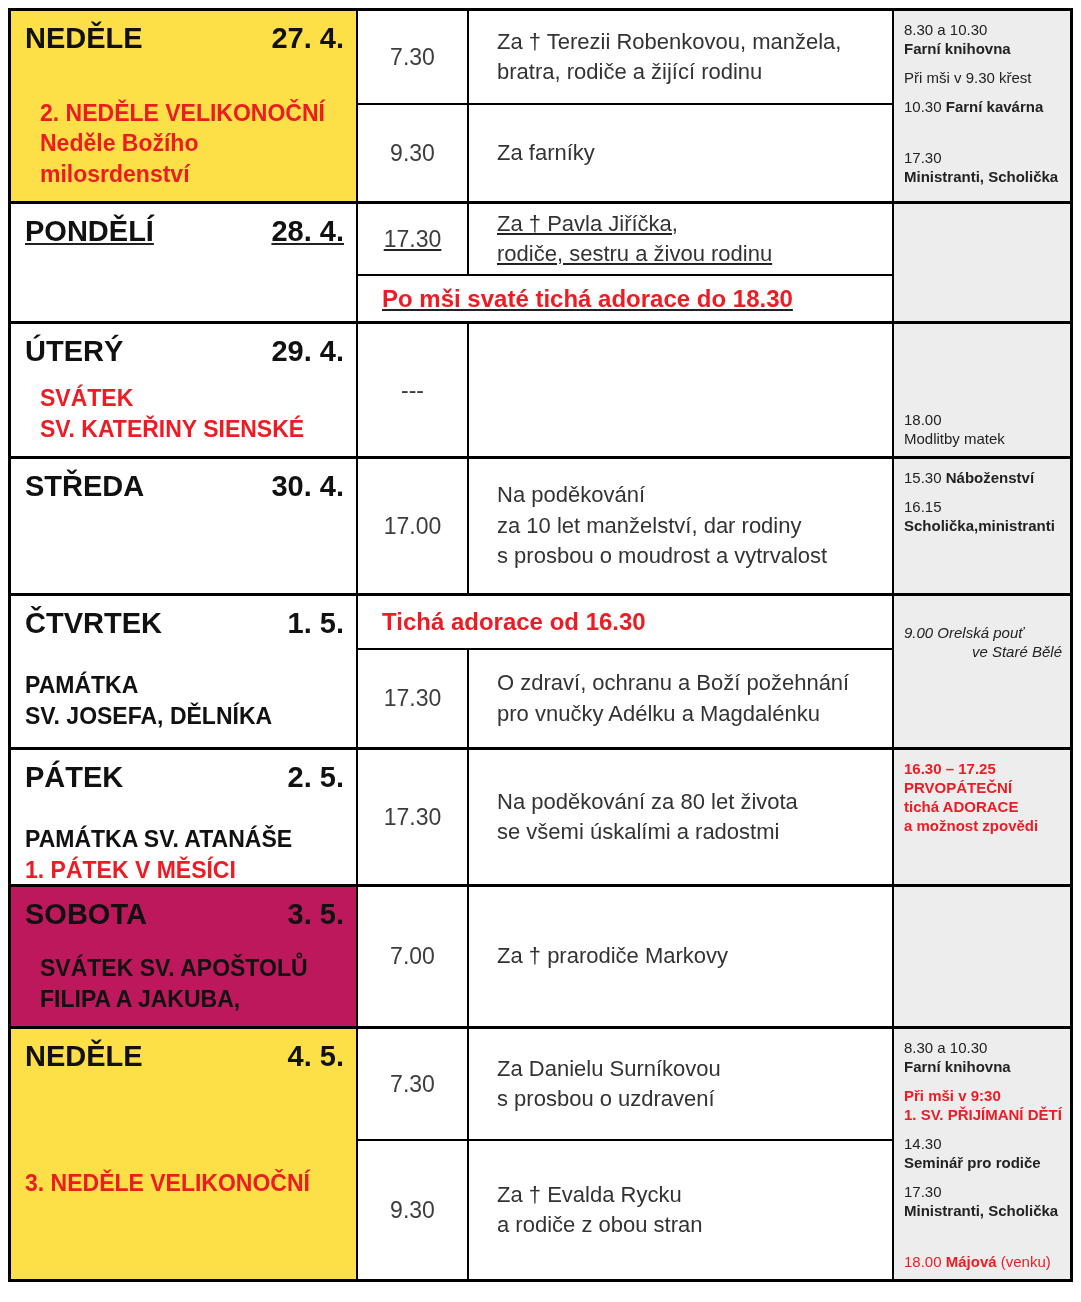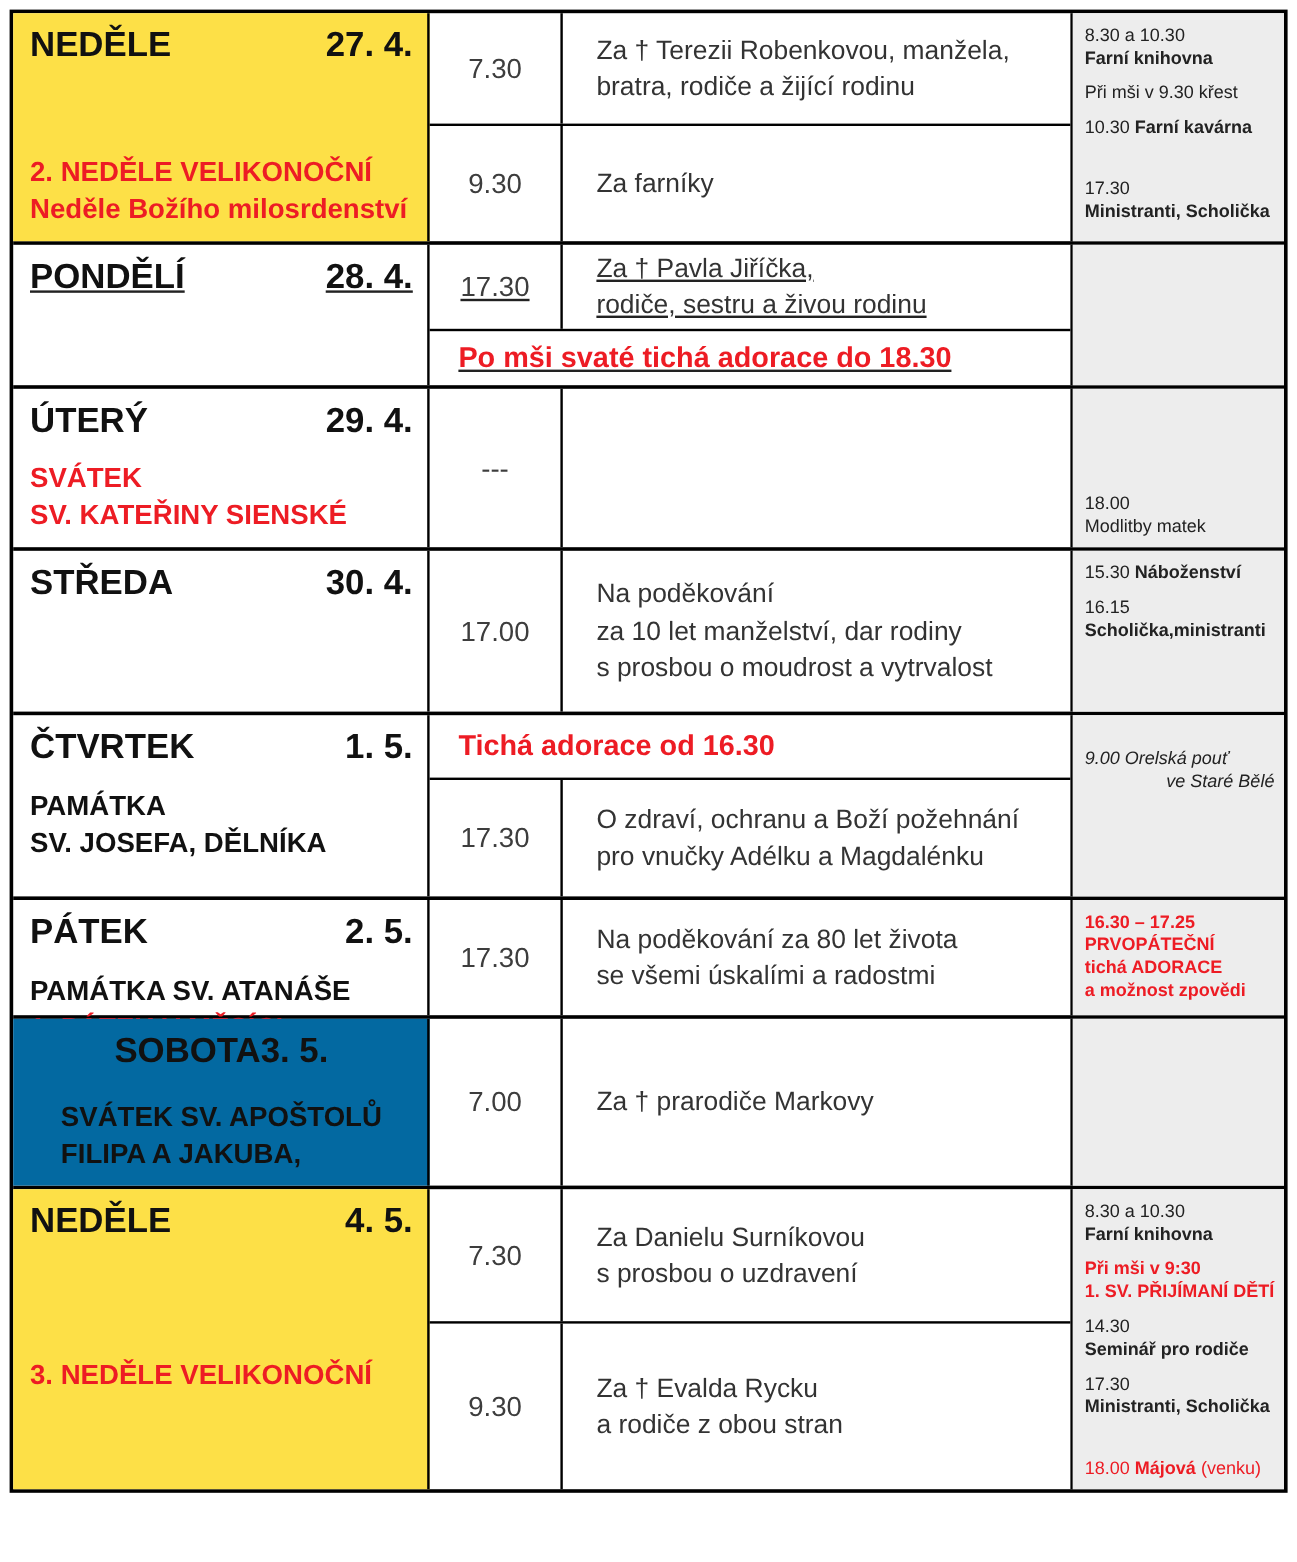--- a/index.html
+++ b/index.html
@@ -11,36 +11,36 @@
   }
   .schedule {
     position:absolute; left:8px; top:8px; width:1065px;
     border:3px solid #000; background:#fff;
   }
   .day-row { display:flex; border-bottom:3px solid #000; }
   .day-row:last-child { border-bottom:none; }
 
   
   .r1 { height:193px; } .r2 { height:120px;text-decoration:underline; } .r3 { height:135px; }
-  .r4 { height:137px; } .r5 { height:154px; } .r6 { height:99px; }
+  .r4 { height:137px; } .r5 { height:154px; } .r6 { height:137px; }
   .r7 { height:142px; } .r8 { height:250px; }
 
   .day-cell {
     width:347px; flex:0 0 347px; border-right:2px solid #000;
     padding:11px 12px 12px 14px; display:flex; flex-direction:column;
   }
   .title-line { display:flex; justify-content:space-between; font-weight:bold; font-size:29px; color:#111; line-height:1.15; }
   .subtitle { font-weight:bold; font-size:23px; line-height:1.32; white-space:pre-line; }
   .red-t { color:#ed1c24; }
   .black-t { color:#111; }
-  .mt-auto { margin-top:auto; }
-  .mt-sm { margin-top:16px; }
+  .mt-auto { margin-top:auto;margin-left:15px; }
+  .mt-sm { margin-top:30px; }
   .mt-big { margin-top:95px; }
   .yellow-bg { background:#fde047; }
-  .red-bg { background:#0369a1;align-items:center; }
+  .red-bg { background:#be185d; }
 
   .middle { width:536px; flex:0 0 536px; border-right:2px solid #000; display:flex; flex-direction:column; }
   .sub-row { display:flex; flex:1 1 auto; min-height:0; }
   .sub-row + .sub-row { border-top:2px solid #000; }
   .h92  { flex:0 0 92px; }
   .h110 { flex:0 0 110px; }
   .h47  { flex:0 0 47px; }
   .h52  { flex:0 0 52px; }
   .grow { flex:1 1 auto; }
 

